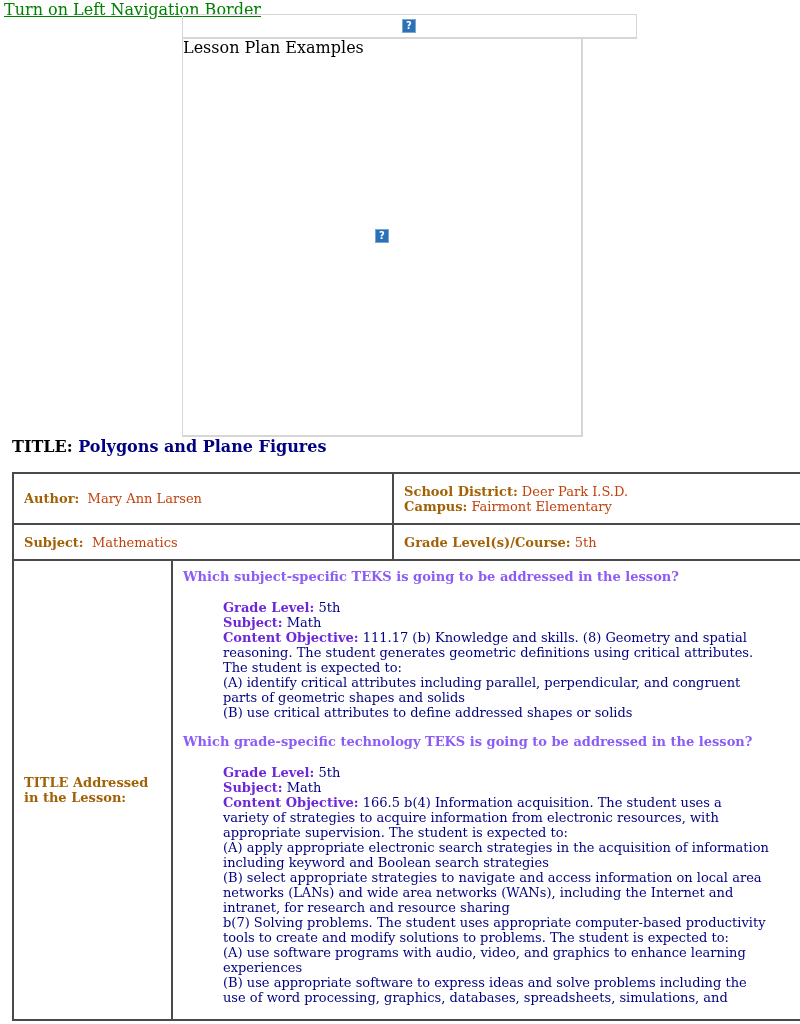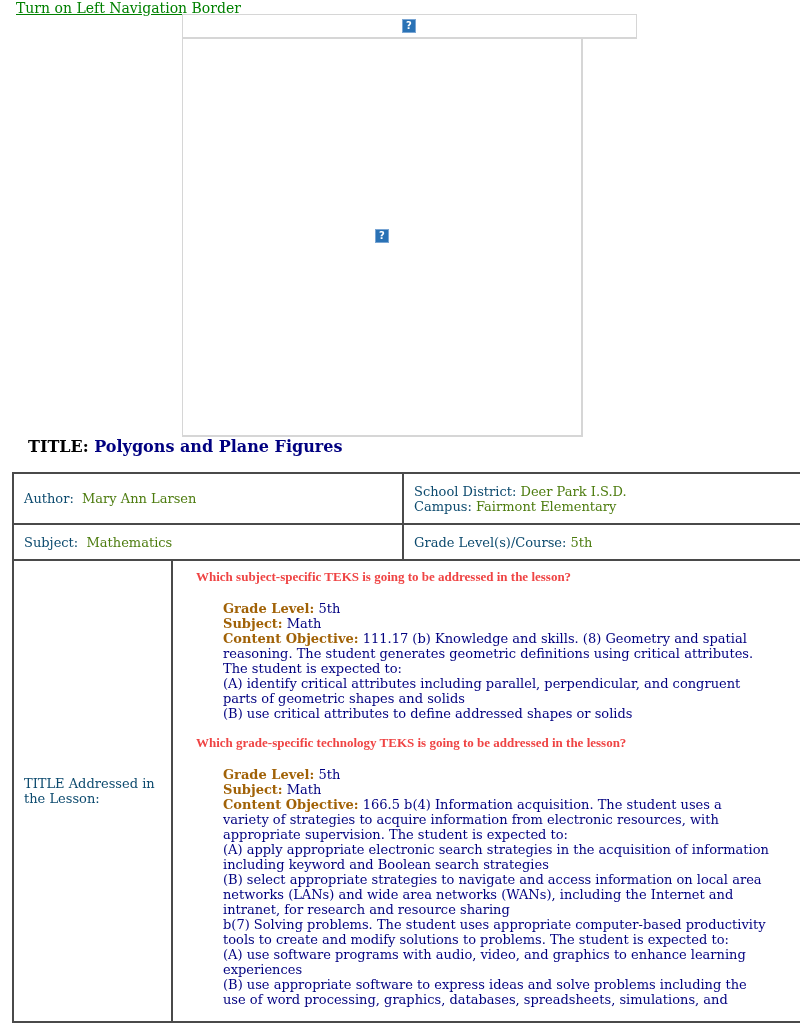--- a/index.html
+++ b/index.html
@@ -1,48 +1,49 @@
 <!DOCTYPE html>
 <html><head>
 <meta charset="utf-8">
 <style>
   html, body { margin:0; padding:0; background:#fff; }
   body { width:800px; height:1024px; overflow:hidden; position:relative; font-family:"DejaVu Serif", serif; }
-  .nav-link { position:absolute; left:16px; top:0px; font-size:14px; color:#008000; text-decoration:underline; cursor:pointer; }
+  .nav-link { position:absolute; left:4px; top:0px; font-size:16px; color:#008000; text-decoration:underline; cursor:pointer; }
   .top-frame { position:absolute; left:182px; top:14px; width:453px; height:22px; border:1px solid #d6d6d6; border-bottom-width:2px; }
   .broken-img { position:absolute; width:14px; height:14px; background:#2a72b5; border:1px solid #7aa6d4; box-sizing:border-box; color:#fff; font-family:"DejaVu Sans", sans-serif; font-size:10px; font-weight:bold; line-height:12px; text-align:center; }
   .top-frame .broken-img { left:219px; top:4px; }
   .main-frame { position:absolute; left:182px; top:37px; width:398px; height:398px; border:1px solid #d6d6d6; border-left-width:1px; border-right-width:2px; border-bottom-width:2px; border-top:none; }
   .main-frame .frame-title { position:absolute; left:0; top:1px; font-size:16px; color:#000; }
   .main-frame .broken-img { left:192px; top:192px; }
-  .title-line { position:absolute; left:28px; top:437px; font-size:16px; font-weight:bold; color:#000; }
+  .title-line { position:absolute; left:12px; top:437px; font-size:16px; font-weight:bold; color:#000; }
   .title-line .val { color:#000080; }
   table.lp { position:absolute; left:12px; top:472px; border-collapse:collapse; width:800px; font-size:13px; }
   table.lp td { border:2px solid #4a4a4a; padding:0 10px; vertical-align:middle; }
-  .lbl { font-weight:normal; color:#0c4a6e; }
-  .v { color:#4d7c0f; }
+  .lbl { font-weight:bold; color:#a16207; }
+  .v { color:#c2410c; }
   .row1 td { height:49px; }
   .row2 td { height:34px; }
   .c-left { width:295px; }
   .teks-label { width:137px; }
   .teks-cell { vertical-align:top !important; padding-top:8px !important; }
-  .q { font-weight:bold; color:#ef4444; margin:0 0 16px 13px;font-family:Liberation Serif, serif; }
+  .q { font-weight:bold; color:#8b5cf6; margin:0 0 16px 0; }
   .block { margin:0 0 14px 40px; color:#000080; line-height:15px; padding-right:30px; }
-  .block b { color:#a16207; }
+  .block b { color:#6d28d9; }
 </style>
 </head>
 <body>
 
 <a class="nav-link">Turn on Left Navigation Border</a>
 
 <div class="top-frame">
   <span class="broken-img">?</span>
 </div>
 
 <div class="main-frame">
+  <div class="frame-title">Lesson Plan Examples</div>
   <span class="broken-img">?</span>
 </div>
 
 <div class="title-line">
   <span>TITLE:</span>
   <span class="val">Polygons and Plane Figures</span>
 </div>
 
 <table class="lp">
   <tbody>

